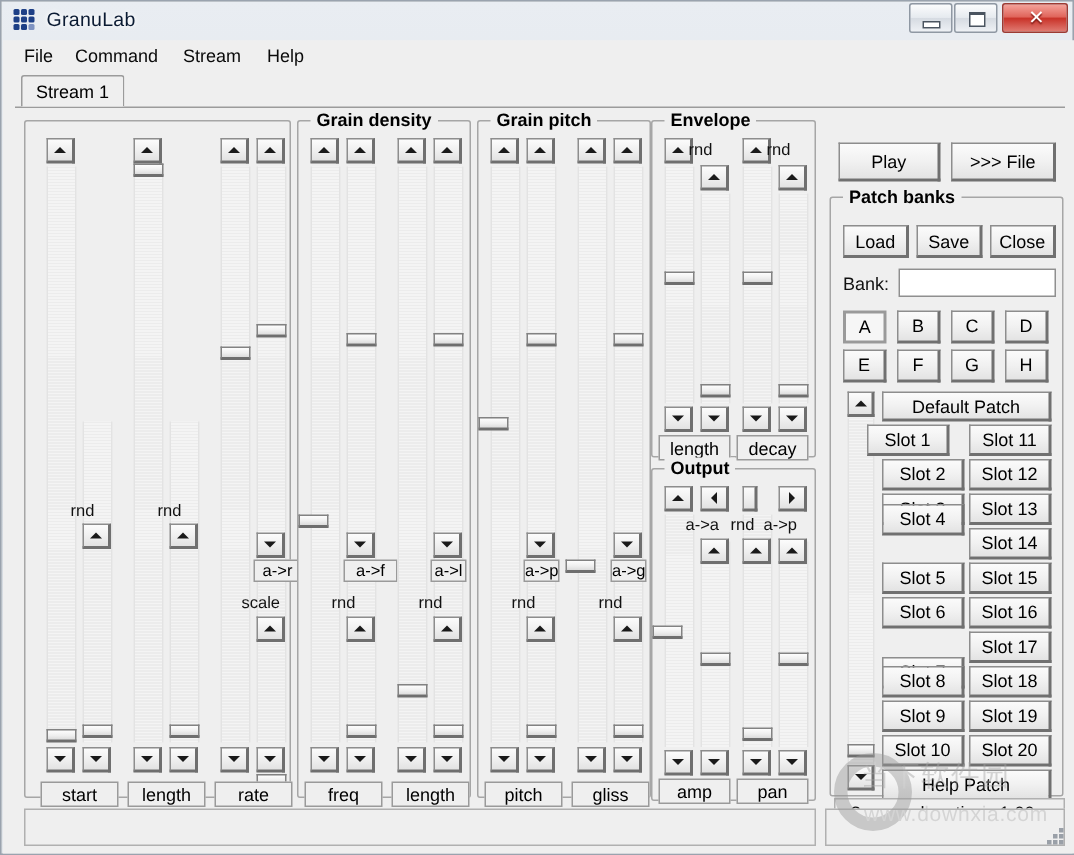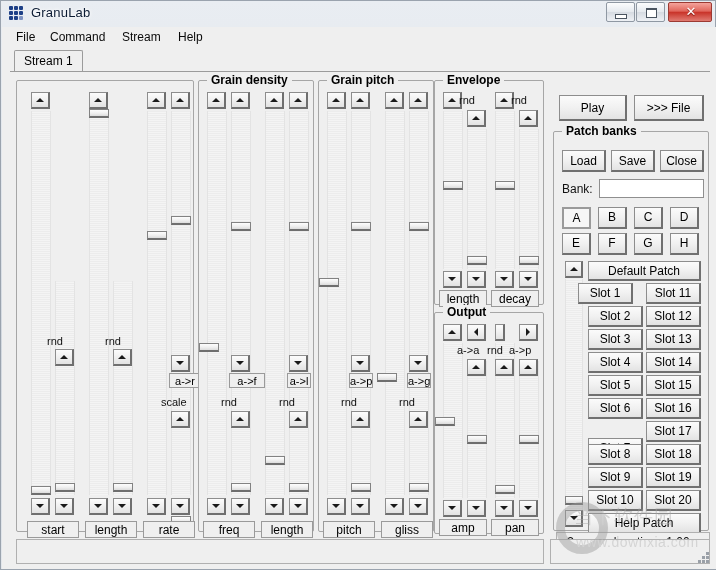--- a/index.html
+++ b/index.html
@@ -531,21 +531,21 @@
       <div class="thumb" style="left:11px;top:364px;width:18px;"></div>
       <div class="sbtn" style="left:11px;top:378px;width:18px;">
           <span class="tri down"></span>
         </div>
 
       <div class="btn" style="left:34px;top:129px;width:113px;height:20px;line-height:18px;">Default Patch</div>
 
       <div class="btn" style="left:24px;top:151px;width:55px;height:21px;line-height:19px;">Slot 1</div>
       <div class="btn" style="left:34px;top:174px;width:55px;height:21px;line-height:19px;">Slot 2</div>
       <div class="btn" style="left:34px;top:197px;width:55px;height:21px;line-height:19px;">Slot 3</div>
-      <div class="btn" style="left:34px;top:220px;width:55px;height:21px;line-height:19px;">Slot 4</div>
+      <div class="btn" style="left:34px;top:204px;width:55px;height:21px;line-height:19px;">Slot 4</div>
       <div class="btn" style="left:34px;top:243px;width:55px;height:21px;line-height:19px;">Slot 5</div>
       <div class="btn" style="left:34px;top:266px;width:55px;height:21px;line-height:19px;">Slot 6</div>
       <div class="btn" style="left:34px;top:289px;width:55px;height:21px;line-height:19px;margin-top:17px;">Slot 7</div>
       <div class="btn" style="left:34px;top:312px;width:55px;height:21px;line-height:19px;">Slot 8</div>
       <div class="btn" style="left:34px;top:335px;width:55px;height:21px;line-height:19px;">Slot 9</div>
       <div class="btn" style="left:34px;top:358px;width:55px;height:21px;line-height:19px;">Slot 10</div>
 
       <div class="btn" style="left:92px;top:151px;width:55px;height:21px;line-height:19px;">Slot 11</div>
       <div class="btn" style="left:92px;top:174px;width:55px;height:21px;line-height:19px;">Slot 12</div>
       <div class="btn" style="left:92px;top:197px;width:55px;height:21px;line-height:19px;">Slot 13</div>

